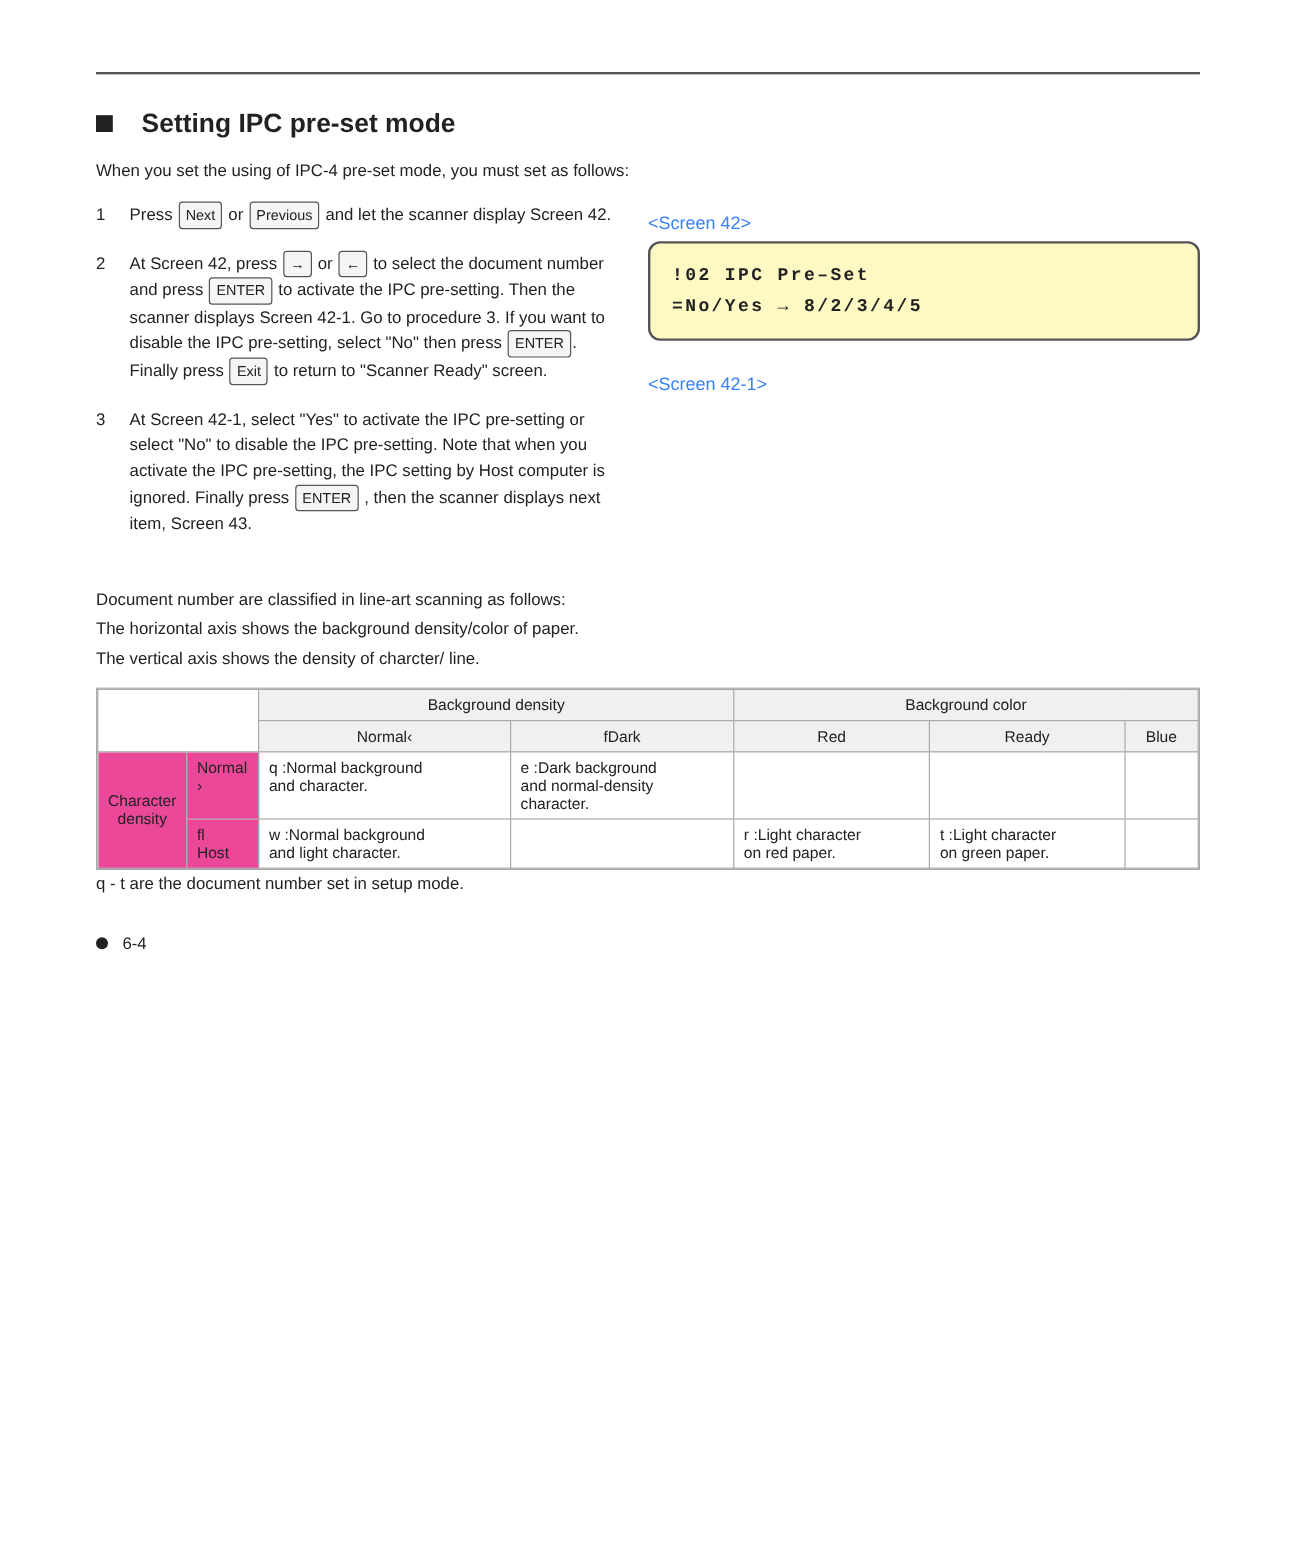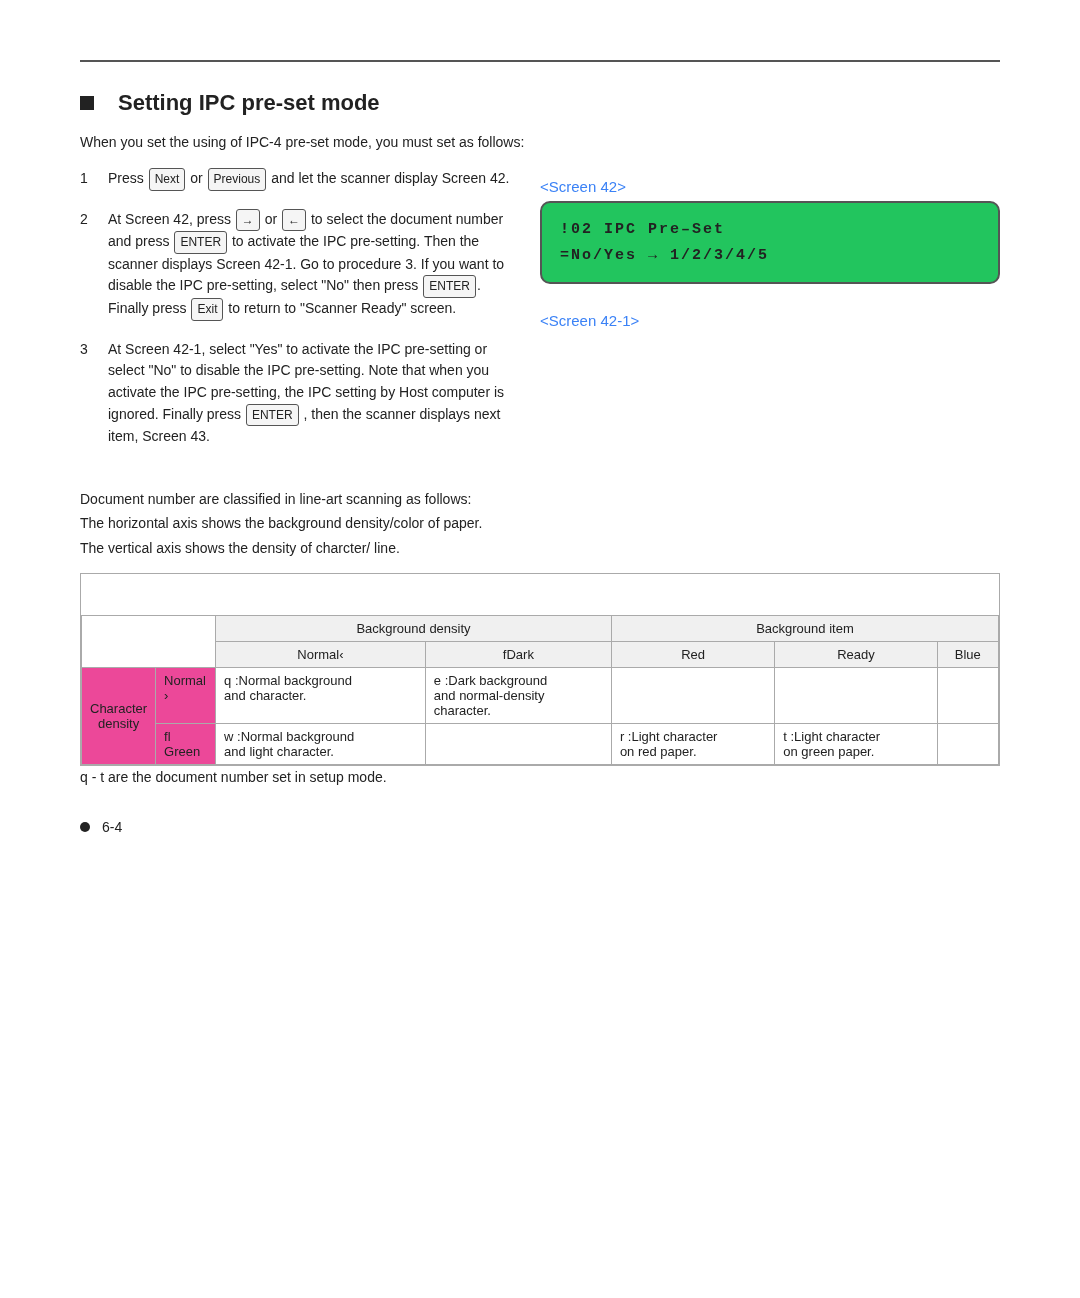--- a/index.html
+++ b/index.html
@@ -82,21 +82,21 @@
       color: #3b82f6;
     }
     .screen-box {
       border: 2px solid #555;
       border-radius: 10px;
       padding: 14px 18px;
       font-family: 'Courier New', Courier, monospace;
       font-size: 15px;
       font-weight: bold;
       letter-spacing: 2px;
-      background: #22c55e;
+      background: #fef9c3;
       margin-bottom: 28px;
       line-height: 1.7;
     }
     .classification-section {
       margin-top: 22px;
     }
     .classification-section p {
       font-size: 14px;
       line-height: 1.6;
       margin-bottom: 2px;
@@ -104,21 +104,20 @@
     .doc-table-wrapper {
       margin-top: 14px;
       border: 1px solid #aaa;
       border-collapse: collapse;
       width: 100%;
     }
     table {
       border-collapse: collapse;
       width: 100%;
       font-size: 13px;
-      margin-top: 41px;
     }
     table td, table th {
       border: 1px solid #aaa;
       padding: 5px 8px;
       vertical-align: top;
       text-align: left;
     }
     .col-header {
       text-align: center;
       background: #f0f0f0;
@@ -200,39 +199,39 @@
       </li>
 
     </ol>
   </div>
 
   <div class="right-col">
 
     <p class="screen-label">&lt;Screen 42&gt;</p>
     <div class="screen-box">
       <div>!02  IPC Pre–Set</div>
-      <div>=No/Yes → 1/2/3/4/5</div>
+      <div>=No/Yes → 8/2/3/4/5</div>
     </div>
 
     <p class="screen-label">&lt;Screen 42-1&gt;</p>
   </div>
 </div>
 
 <div class="classification-section">
   <p>Document number are classified in line-art scanning as follows:</p>
   <p>The horizontal axis shows the background density/color of paper.</p>
   <p>The vertical axis shows the density of charcter/ line.</p>
 
   <div class="doc-table-wrapper">
     <table>
       <thead>
         <tr>
           <td rowspan="2" colspan="2"></td>
           <td colspan="2" class="col-header">Background density</td>
-          <td colspan="3" class="col-header">Background item</td>
+          <td colspan="3" class="col-header">Background color</td>
         </tr>
         <tr>
           <td class="col-header">Normal‹</td>
           <td class="col-header">fDark</td>
           <td class="col-header">Red</td>
           <td class="col-header">Ready</td>
           <td class="col-header">Blue</td>
         </tr>
       </thead>
       <tbody>
@@ -241,21 +240,21 @@
           <td class="row-header" style="white-space:pre-line; width:60px;">Normal
 ›</td>
           <td>q :Normal background<br>and character.</td>
           <td>e :Dark background<br>and normal-density<br>character.</td>
           <td></td>
           <td></td>
           <td></td>
         </tr>
         <tr>
           <td class="row-header" style="white-space:pre-line;">fl
-Green</td>
+Host</td>
           <td>w :Normal background<br>and light character.</td>
           <td></td>
           <td>r :Light character<br>on red paper.</td>
           <td>t :Light character<br>on green paper.</td>
           <td></td>
         </tr>
       </tbody>
     </table>
   </div>
 

